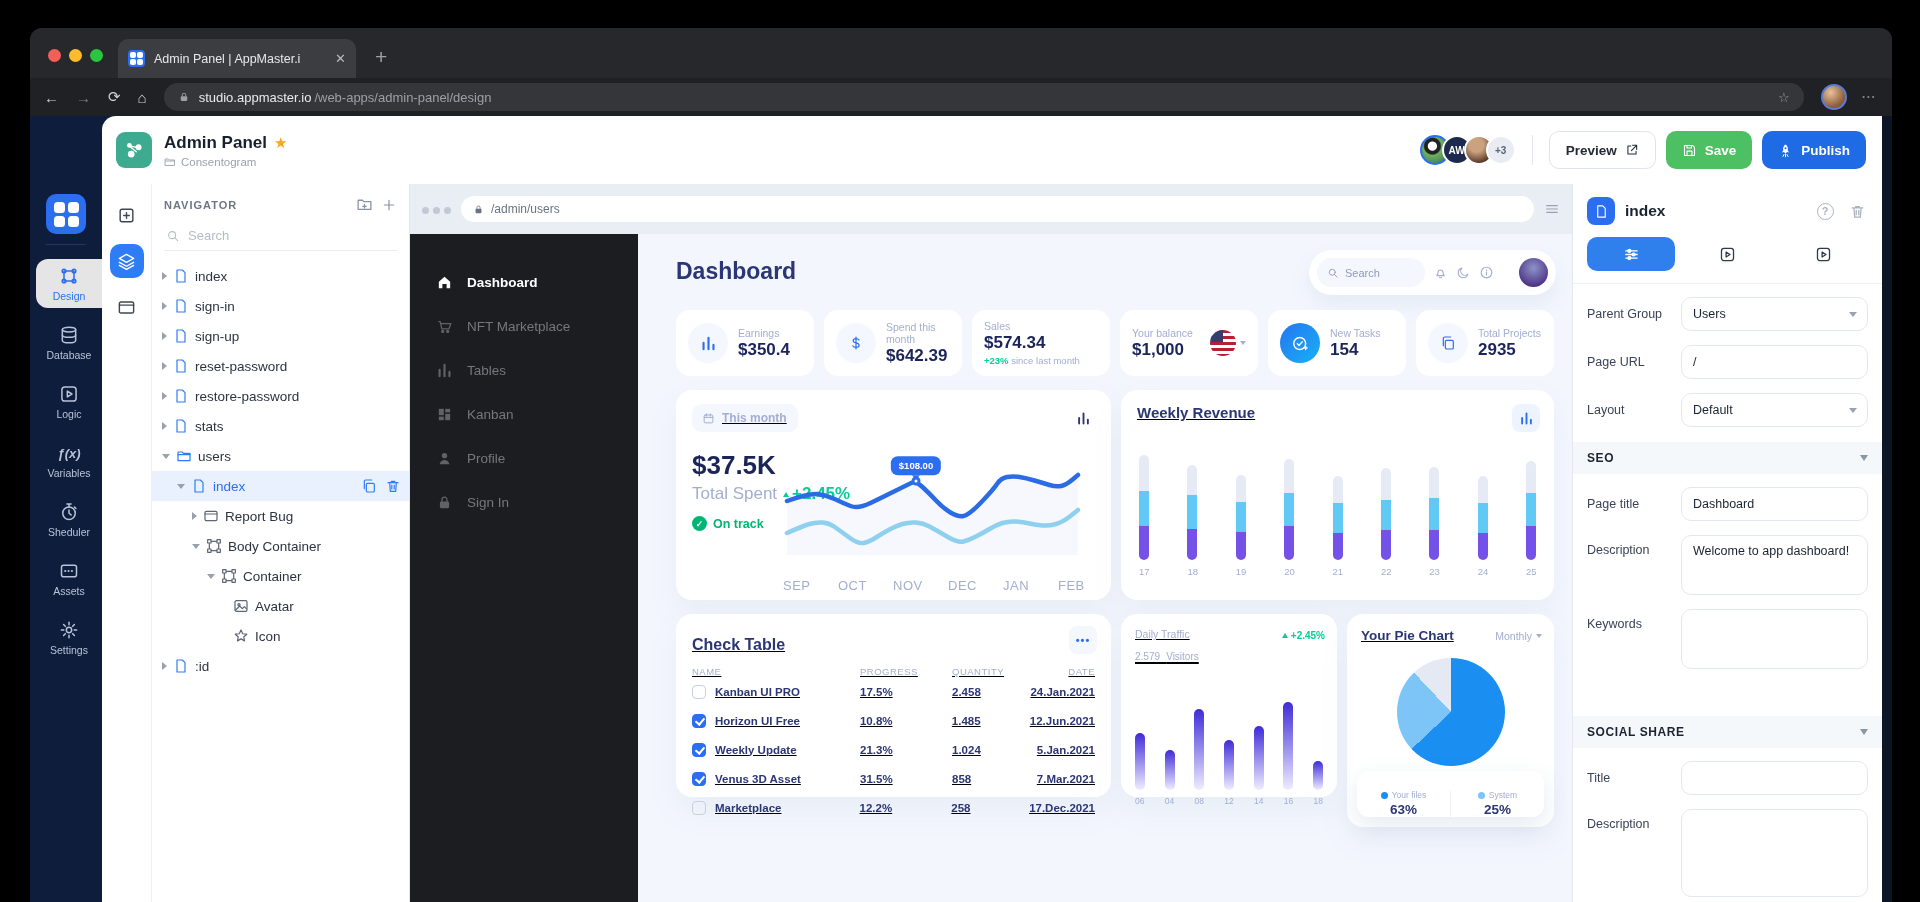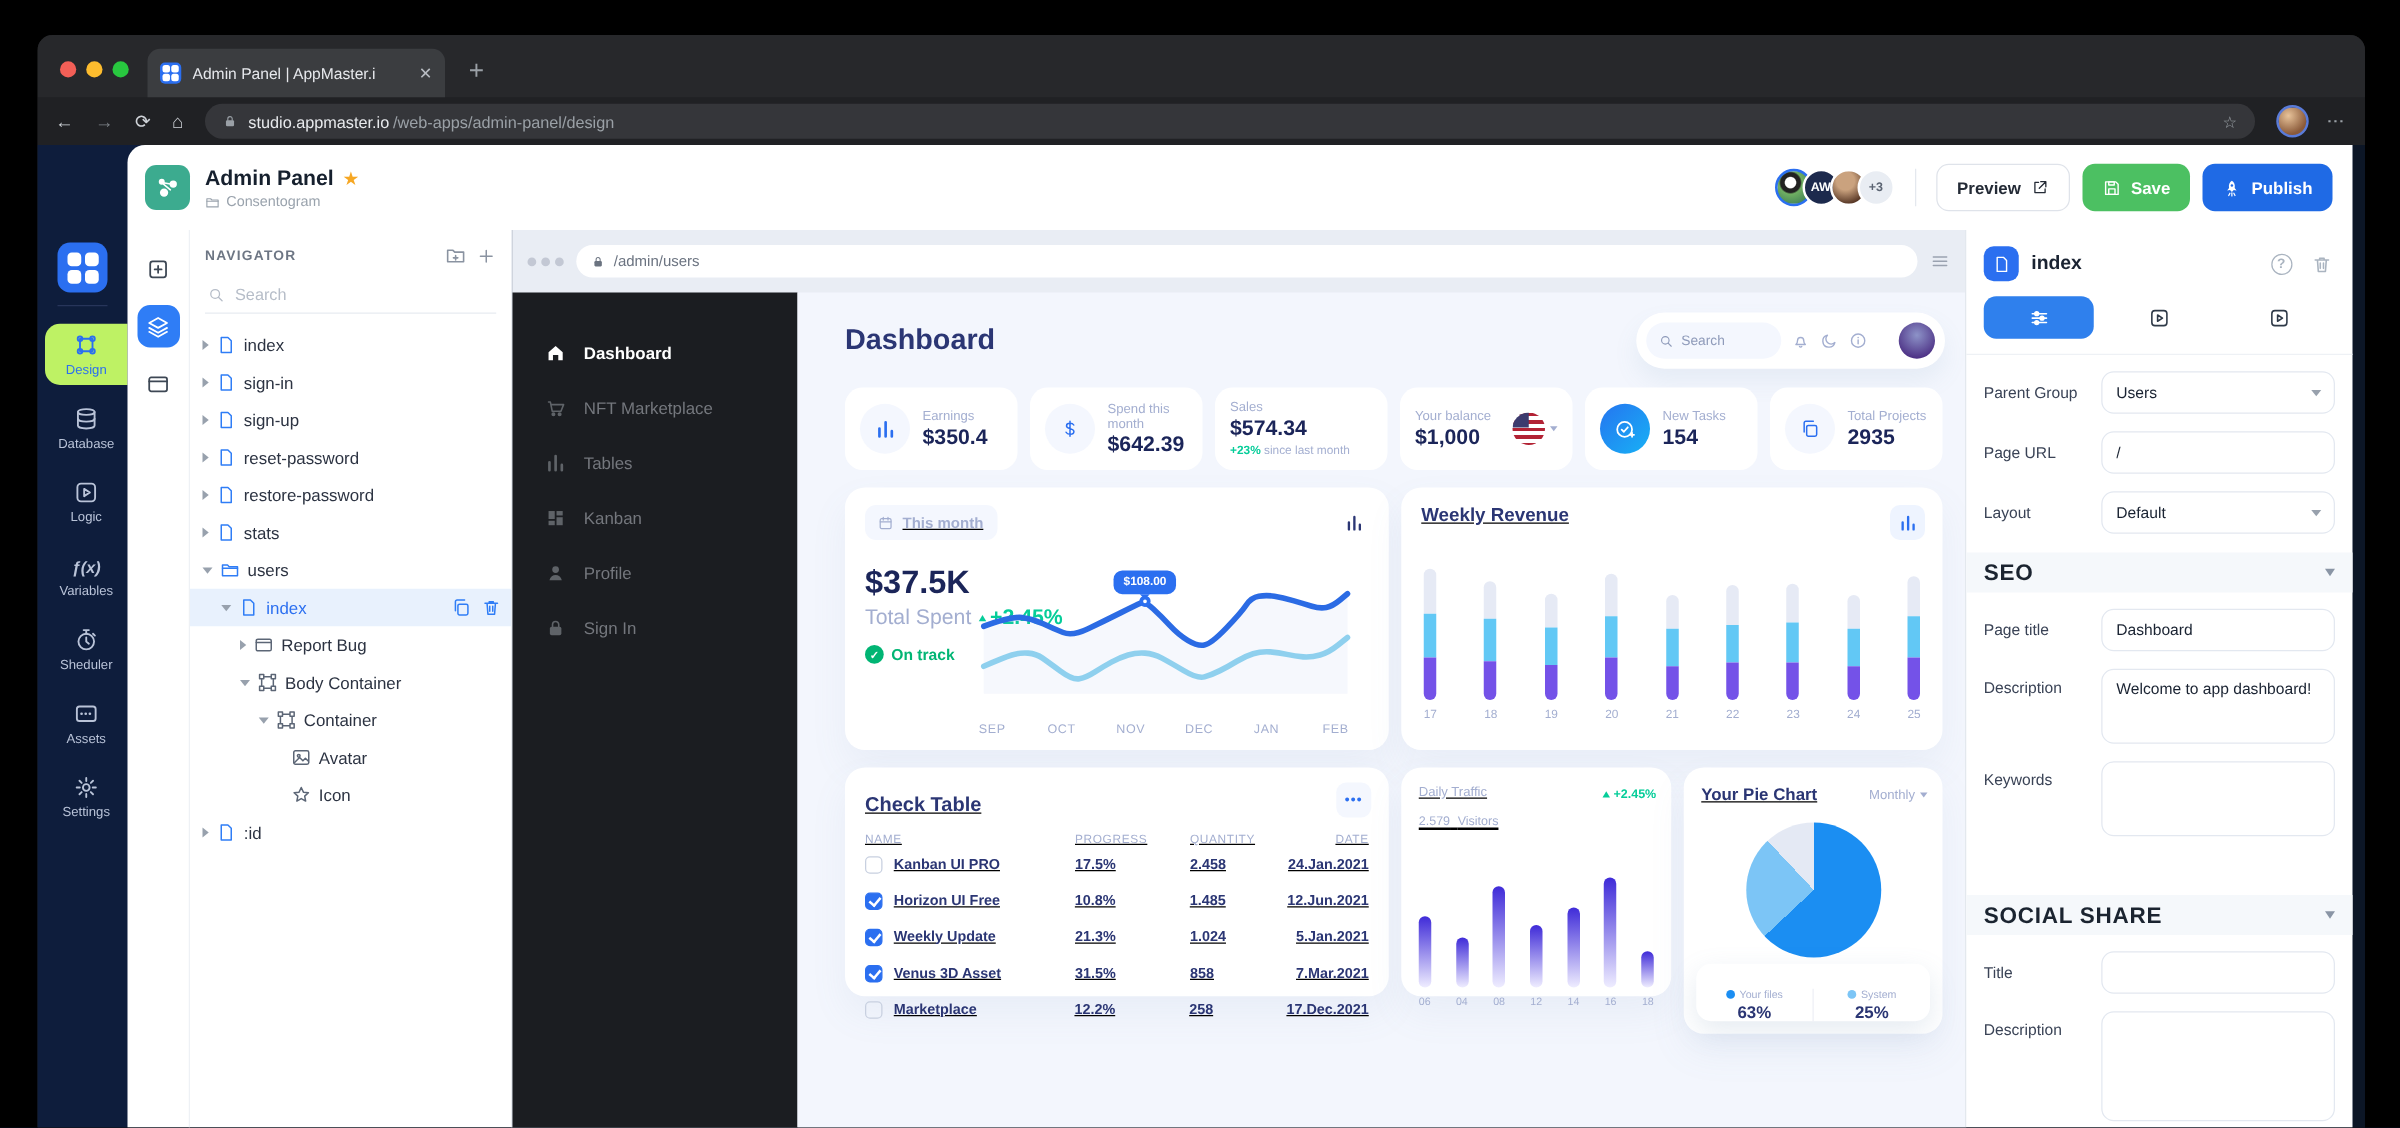--- a/index.html
+++ b/index.html
@@ -49,21 +49,21 @@
   #btn-publish{background:#1f6ae5;color:#fff;}
 
   
   #rail{left:0;top:0;width:72px;bottom:0;color:#b9c3d8;}
   #raillogo{margin:10px auto 10px;width:40px;height:40px;border-radius:10px;background:#2b6ff0;display:grid;grid-template-columns:11px 11px;grid-gap:3px;place-content:center;}
   #raillogo i{width:11px;height:11px;background:#fff;border-radius:3.5px;}
   #raildiv{width:40px;height:1px;background:#27355a;margin:0 auto 14px;}
   .rail-item{width:66px;margin:0 0 10px 6px;padding:7px 0 6px;display:flex;flex-direction:column;align-items:center;gap:4px;font-size:10.5px;border-radius:12px 0 0 12px;cursor:pointer;}
   .rail-item svg,.rail-item .fx{width:20px;height:20px;}
   .rail-item .fx{font-size:13px;font-weight:600;display:flex;align-items:center;justify-content:center;font-style:italic;}
-  .rail-item.active{background:#bef264;color:#2b6ff0;}
+  .rail-item.active{background:#e5e5e5;color:#2b6ff0;}
 
   
   #minibar{left:72px;top:68px;width:50px;bottom:0;background:#fff;border-right:1px solid #eef1f5;display:flex;flex-direction:column;align-items:center;padding-top:14px;gap:12px;}
   .mb{width:34px;height:34px;border-radius:10px;display:flex;align-items:center;justify-content:center;color:#3d4754;cursor:pointer;}
   .mb.active{background:#2f7df6;color:#fff;}
 
   
   #nav{left:122px;top:68px;width:258px;bottom:0;background:#fff;border-right:1px solid #e3e8ee;}
   #navhead{display:flex;align-items:center;padding:12px 12px 8px;gap:8px;}
   #navhead .t{font-size:11px;font-weight:700;letter-spacing:1px;color:#6d7684;flex:1;}
@@ -122,21 +122,21 @@
   #pill-month{width:106px;height:28px;background:#f4f7fe;border-radius:9px;display:flex;align-items:center;gap:7px;padding:0 10px;color:#a3aed0;font-size:12px;font-weight:600;}
   .barbtn{position:absolute;right:14px;top:14px;width:28px;height:28px;border-radius:8px;display:flex;align-items:center;justify-content:center;color:#2b3674;}
   .barbtn.blue{background:#eef4ff;color:#2b6ff0;}
   #spentval{position:absolute;left:16px;top:60px;font-size:26px;font-weight:700;color:#1b2559;}
   #spentsub{position:absolute;left:16px;top:94px;font-size:17px;color:#a3aed0;display:flex;gap:6px;align-items:center;}
   #spentsub b{color:#05cd99;font-weight:700;display:flex;align-items:center;gap:3px;}
   .up{width:0;height:0;border-bottom:5px solid #05cd99;border-left:3.5px solid transparent;border-right:3.5px solid transparent;display:inline-block;}
   #ontrack{position:absolute;left:16px;top:126px;font-size:12.5px;font-weight:700;color:#01b574;display:flex;align-items:center;gap:6px;}
   .okc{width:15px;height:15px;border-radius:50%;background:#01b574;color:#fff;display:flex;align-items:center;justify-content:center;font-size:9px;}
   #linesvg{position:absolute;left:0;top:0;}
-  .mlabels span{position:absolute;top:188px;font-size:10px;color:#a3aed0;letter-spacing:.5px;}
+  .mlabels span{position:absolute;top:188px;font-size:13px;color:#a3aed0;letter-spacing:.5px;}
   #tooltip{position:absolute;background:#2b6ff0;color:#fff;font-size:9.5px;font-weight:700;padding:4px 8px;border-radius:7px;transform:translate(-50%,-130%);}
   #tooltip::after{content:"";position:absolute;left:50%;bottom:-4px;transform:translateX(-50%);border-left:4px solid transparent;border-right:4px solid transparent;border-top:4px solid #2b6ff0;}
   #tipdot{position:absolute;width:9px;height:9px;border-radius:50%;background:#fff;border:3px solid #2b6ff0;transform:translate(-50%,-50%);}
 
   #weekcard{left:483px;top:156px;width:433px;height:210px;padding:14px 16px;}
   #weektitle{font-size:15px;font-weight:700;color:#2b3674;}
   #wbars{position:absolute;left:18px;right:18px;top:58px;height:112px;display:flex;justify-content:space-between;align-items:flex-end;}
   .wcol{width:10px;height:100%;display:flex;flex-direction:column;justify-content:flex-end;}
   .wseg{width:10px;}
   .wseg.g{background:#e6eaf5;border-radius:5px 5px 0 0;}
@@ -189,21 +189,21 @@
   #tabsrow{display:flex;gap:8px;padding:2px 14px 12px;border-bottom:1px solid #eef1f5;}
   .itab{flex:1;height:34px;border-radius:10px;display:flex;align-items:center;justify-content:center;color:#2f3a48;cursor:pointer;}
   .itab.active{background:#2f80ed;color:#fff;}
   .frow{display:flex;align-items:center;padding:7px 14px;gap:8px;}
   .flabel{width:86px;flex:none;font-size:12.5px;color:#3a4356;}
   .fctl{flex:1;height:34px;border:1px solid #e3e8f0;border-radius:10px;display:flex;align-items:center;padding:0 11px;font-size:12.5px;color:#1a2332;background:#fff;position:relative;}
   .fctl .chvd{position:absolute;right:10px;width:0;height:0;border-top:5px solid #98a1ad;border-left:4px solid transparent;border-right:4px solid transparent;}
   .fctl input,.fctl textarea{border:0;outline:0;width:100%;font-size:12.5px;color:#1a2332;background:transparent;resize:none;font-family:"Liberation Sans",sans-serif;}
   .farea{height:auto;padding:8px 11px;align-items:flex-start;}
   .sect{height:32px;background:#f5f8fb;display:flex;align-items:center;padding:0 14px;margin-top:8px;}
-  .sect .t{font-size:18px;font-weight:700;letter-spacing:.6px;color:#1b2430;flex:1;}
+  .sect .t{font-size:12px;font-weight:700;letter-spacing:.6px;color:#1b2430;flex:1;}
   .sect .chvd{width:0;height:0;border-top:6px solid #8a95a5;border-left:4.5px solid transparent;border-right:4.5px solid transparent;}
 </style>
 </head>
 <body>
 
 <svg width="0" height="0" style="position:absolute">
   <defs>
     <symbol id="i-page" viewBox="0 0 24 24">
         <path d="M6 3h8l4 4v14H6z"></path>
       </symbol>

